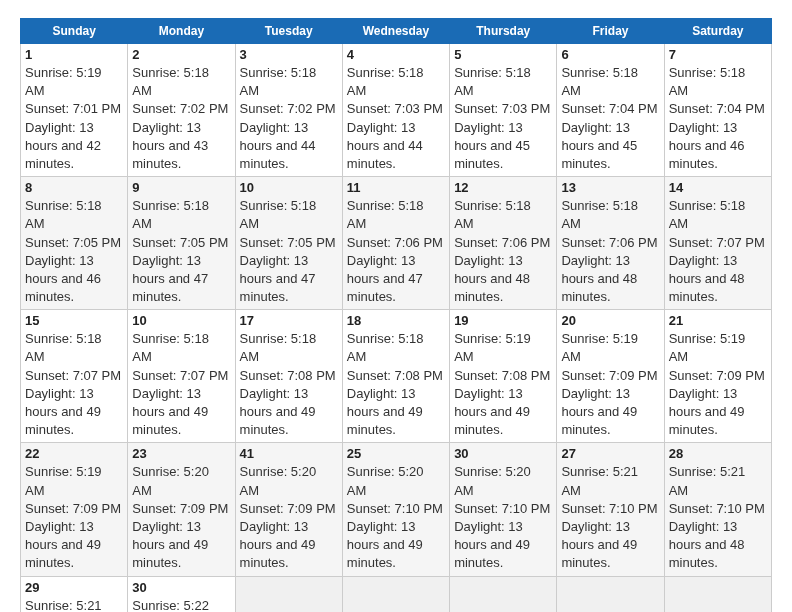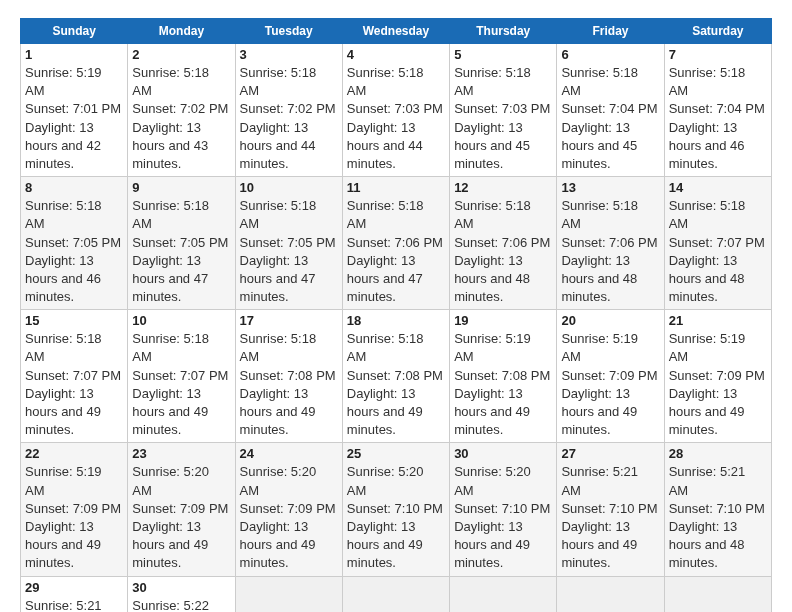--- a/index.html
+++ b/index.html
@@ -220,21 +220,21 @@
         <tr>
           <td>
             <span class="day-num">22</span>
             <div class="day-info">Sunrise: 5:19 AM<br>Sunset: 7:09 PM<br>Daylight: 13 hours and 49 minutes.</div>
           </td>
           <td>
             <span class="day-num">23</span>
             <div class="day-info">Sunrise: 5:20 AM<br>Sunset: 7:09 PM<br>Daylight: 13 hours and 49 minutes.</div>
           </td>
           <td>
-            <span class="day-num">24</span>
+            <span class="day-num">41</span>
             <div class="day-info">Sunrise: 5:20 AM<br>Sunset: 7:09 PM<br>Daylight: 13 hours and 49 minutes.</div>
           </td>
           <td>
             <span class="day-num">25</span>
             <div class="day-info">Sunrise: 5:20 AM<br>Sunset: 7:10 PM<br>Daylight: 13 hours and 49 minutes.</div>
           </td>
           <td>
             <span class="day-num">30</span>
             <div class="day-info">Sunrise: 5:20 AM<br>Sunset: 7:10 PM<br>Daylight: 13 hours and 49 minutes.</div>
           </td>

